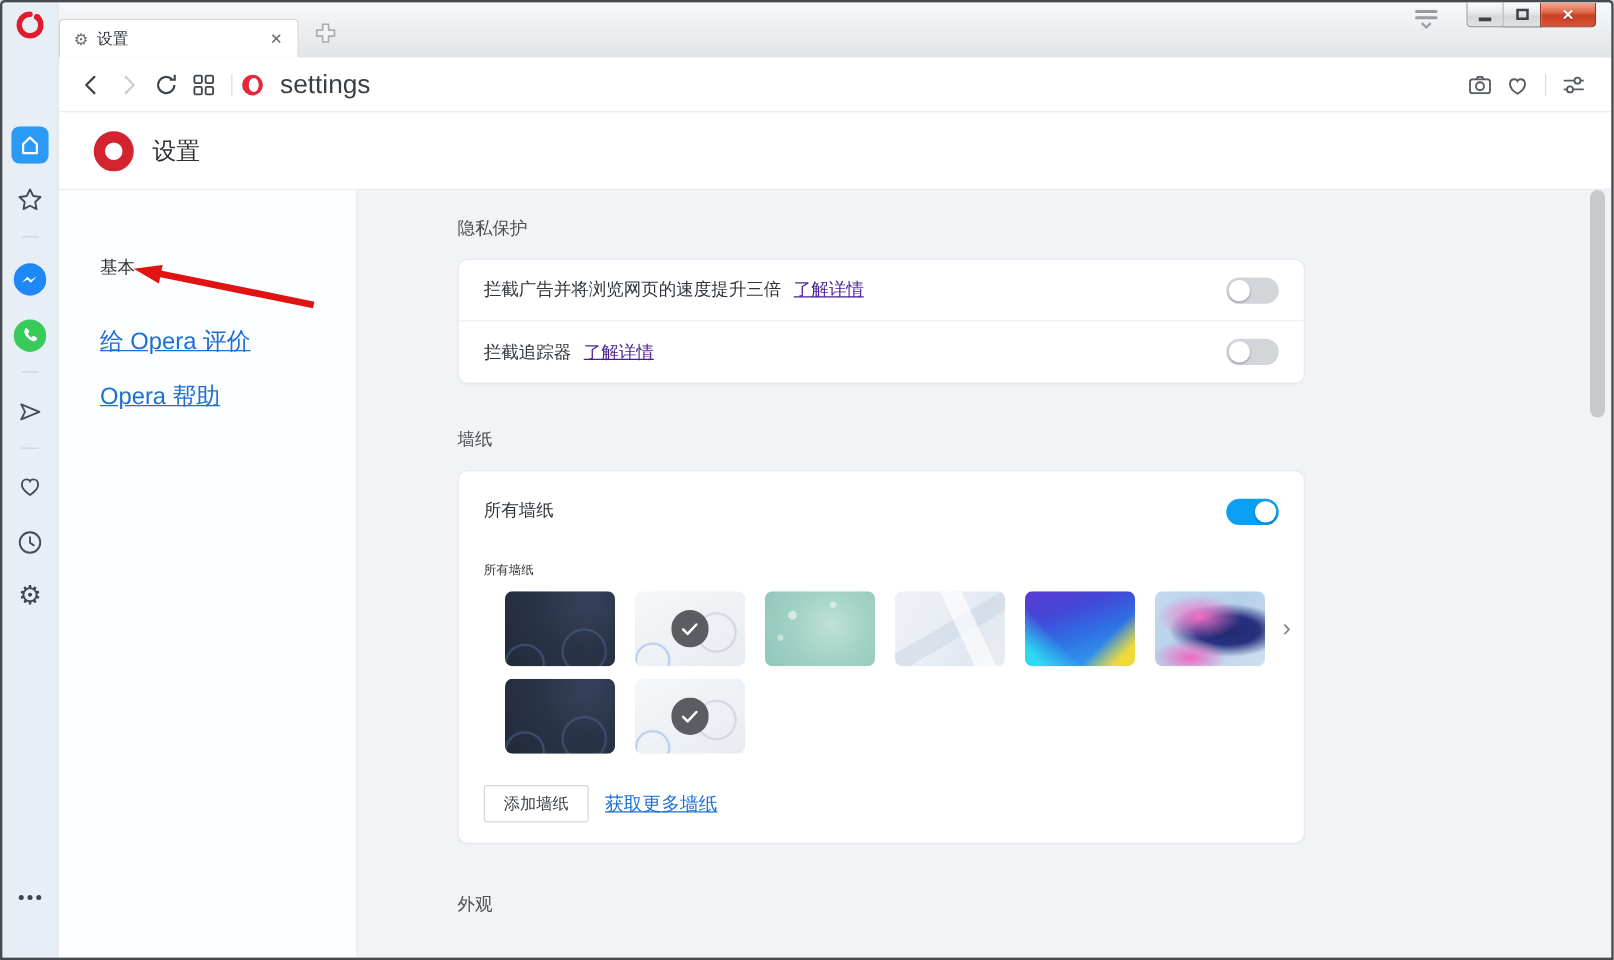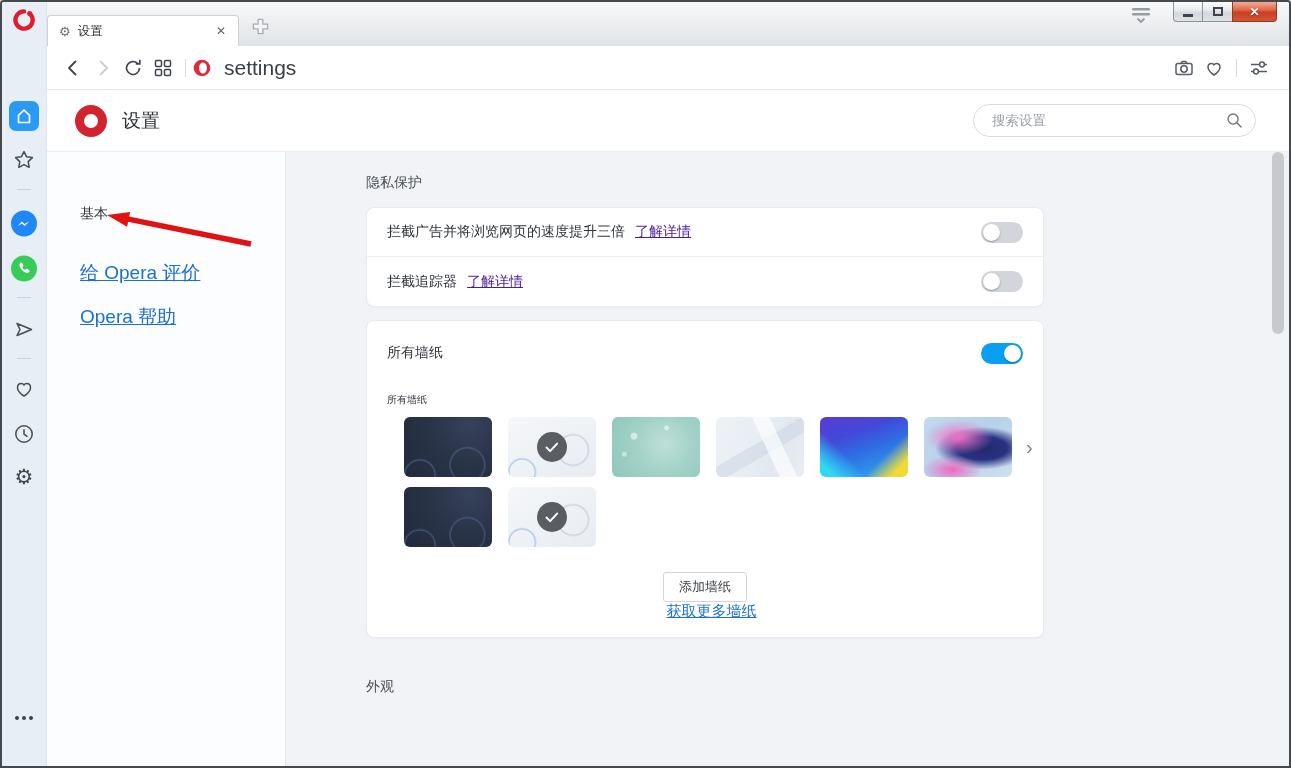--- a/index.html
+++ b/index.html
@@ -76,21 +76,21 @@
   .toggle::after{content:"";position:absolute;width:17px;height:17px;border-radius:50%;background:#fff;top:2px;box-shadow:0 1px 2px rgba(0,0,0,.3);}
   .toggle.off{background:#d2d5da;} .toggle.off::after{left:2px;}
   .toggle.on{background:#0b9ff4;} .toggle.on::after{right:2px;}
   .wall-card{padding:14px 20px 16px;margin-top:13px;}
   .enable-row{display:flex;align-items:center;height:36px;}
   .sub-label{font-size:10px;color:#30353a;margin-top:22px;}
   .thumb-row{display:flex;align-items:center;margin:10px 0 0 17px;gap:16px;}
   .thumb{width:88px;height:60px;border-radius:6px;position:relative;cursor:pointer;flex:0 0 88px;}
   .chev{background:none;border:none;color:#7c828a;font-size:20px;cursor:pointer;padding:0;margin-left:-2px;line-height:1;}
   .check{position:absolute;inset:0;display:grid;place-items:center;}
-  .btn-row{display:flex;align-items:center;margin-top:25px;flex-direction:column;}
+  .btn-row{display:flex;align-items:center;margin-top:25px;}
   .add-btn{height:30px;padding:0 15px;background:#fff;border:1px solid #d2d6da;border-radius:3px;font-size:13px;color:#3a3f44;cursor:pointer;font-family:inherit;}
   .more-link{margin-left:13px;font-size:15px;color:#1c70d4;text-decoration:underline;cursor:pointer;}
   .appearance-heading{margin-top:40px;}
   .scroll-thumb{position:absolute;right:5px;top:150px;width:12px;height:182px;border-radius:6px;background:#c7c9cc;cursor:pointer;}
   
   .wp-dark{background:
     radial-gradient(circle 18px at 18% 97%, rgba(0,0,0,0) 14px, rgba(115,150,210,.35) 15px, rgba(0,0,0,0) 17px),
     radial-gradient(circle 20px at 72% 80%, rgba(0,0,0,0) 16px, rgba(115,150,210,.3) 17px, rgba(0,0,0,0) 19px),
     radial-gradient(circle at 75% 12%, #36425c 0%, #2a3448 45%, #202a3a 100%);}
   .wp-light{background:
@@ -263,27 +263,20 @@
           <path d="M3 7.5h16M3 14.5h16" stroke="#575c63" stroke-width="1.5"></path>
           <circle cx="14" cy="7.5" r="2.4" fill="#fff" stroke="#575c63" stroke-width="1.5"></circle>
           <circle cx="8" cy="14.5" r="2.4" fill="#fff" stroke="#575c63" stroke-width="1.5"></circle>
         </svg>
       </button>
     </div>
 
     <div class="page-header">
       <div class="big-o"></div>
       <span class="page-title">设置</span>
-      <div class="searchbox">
-        <input type="text" placeholder="搜索设置" style="">
-        <svg width="17" height="17" viewBox="0 0 18 18">
-          <circle cx="7.5" cy="7.5" r="5.3" fill="none" stroke="#71767d" stroke-width="1.5"></circle>
-          <path d="M11.7 11.7L16 16" stroke="#71767d" stroke-width="1.5" stroke-linecap="round"></path>
-        </svg>
-      </div>
     </div>
 
     <div class="content">
       <nav class="settings-nav">
         <span class="nav-basic">基本</span>
         <div class="nav-links">
           <a>给 Opera 评价</a>
           <a>Opera 帮助</a>
         </div>
         <svg class="arrow-svg" width="239" height="160" viewBox="0 0 239 160">
@@ -301,20 +294,21 @@
             <a class="row-link">了解详情</a>
             <span class="toggle off"></span>
           </div>
           <div class="p-row">
             <span class="row-label">拦截追踪器</span>
             <a class="row-link">了解详情</a>
             <span class="toggle off"></span>
           </div>
         </div>
 
+        <h2 class="sec-heading" style="margin-top:36px">墙纸</h2>
         <div class="card wall-card">
           <div class="enable-row">
             <span class="row-label">所有墙纸</span>
             <span class="toggle on"></span>
           </div>
           <div class="sub-label">所有墙纸</div>
           <div class="thumb-row">
             <div class="thumb wp-dark"></div>
             <div class="thumb wp-light">
               <span class="check">

